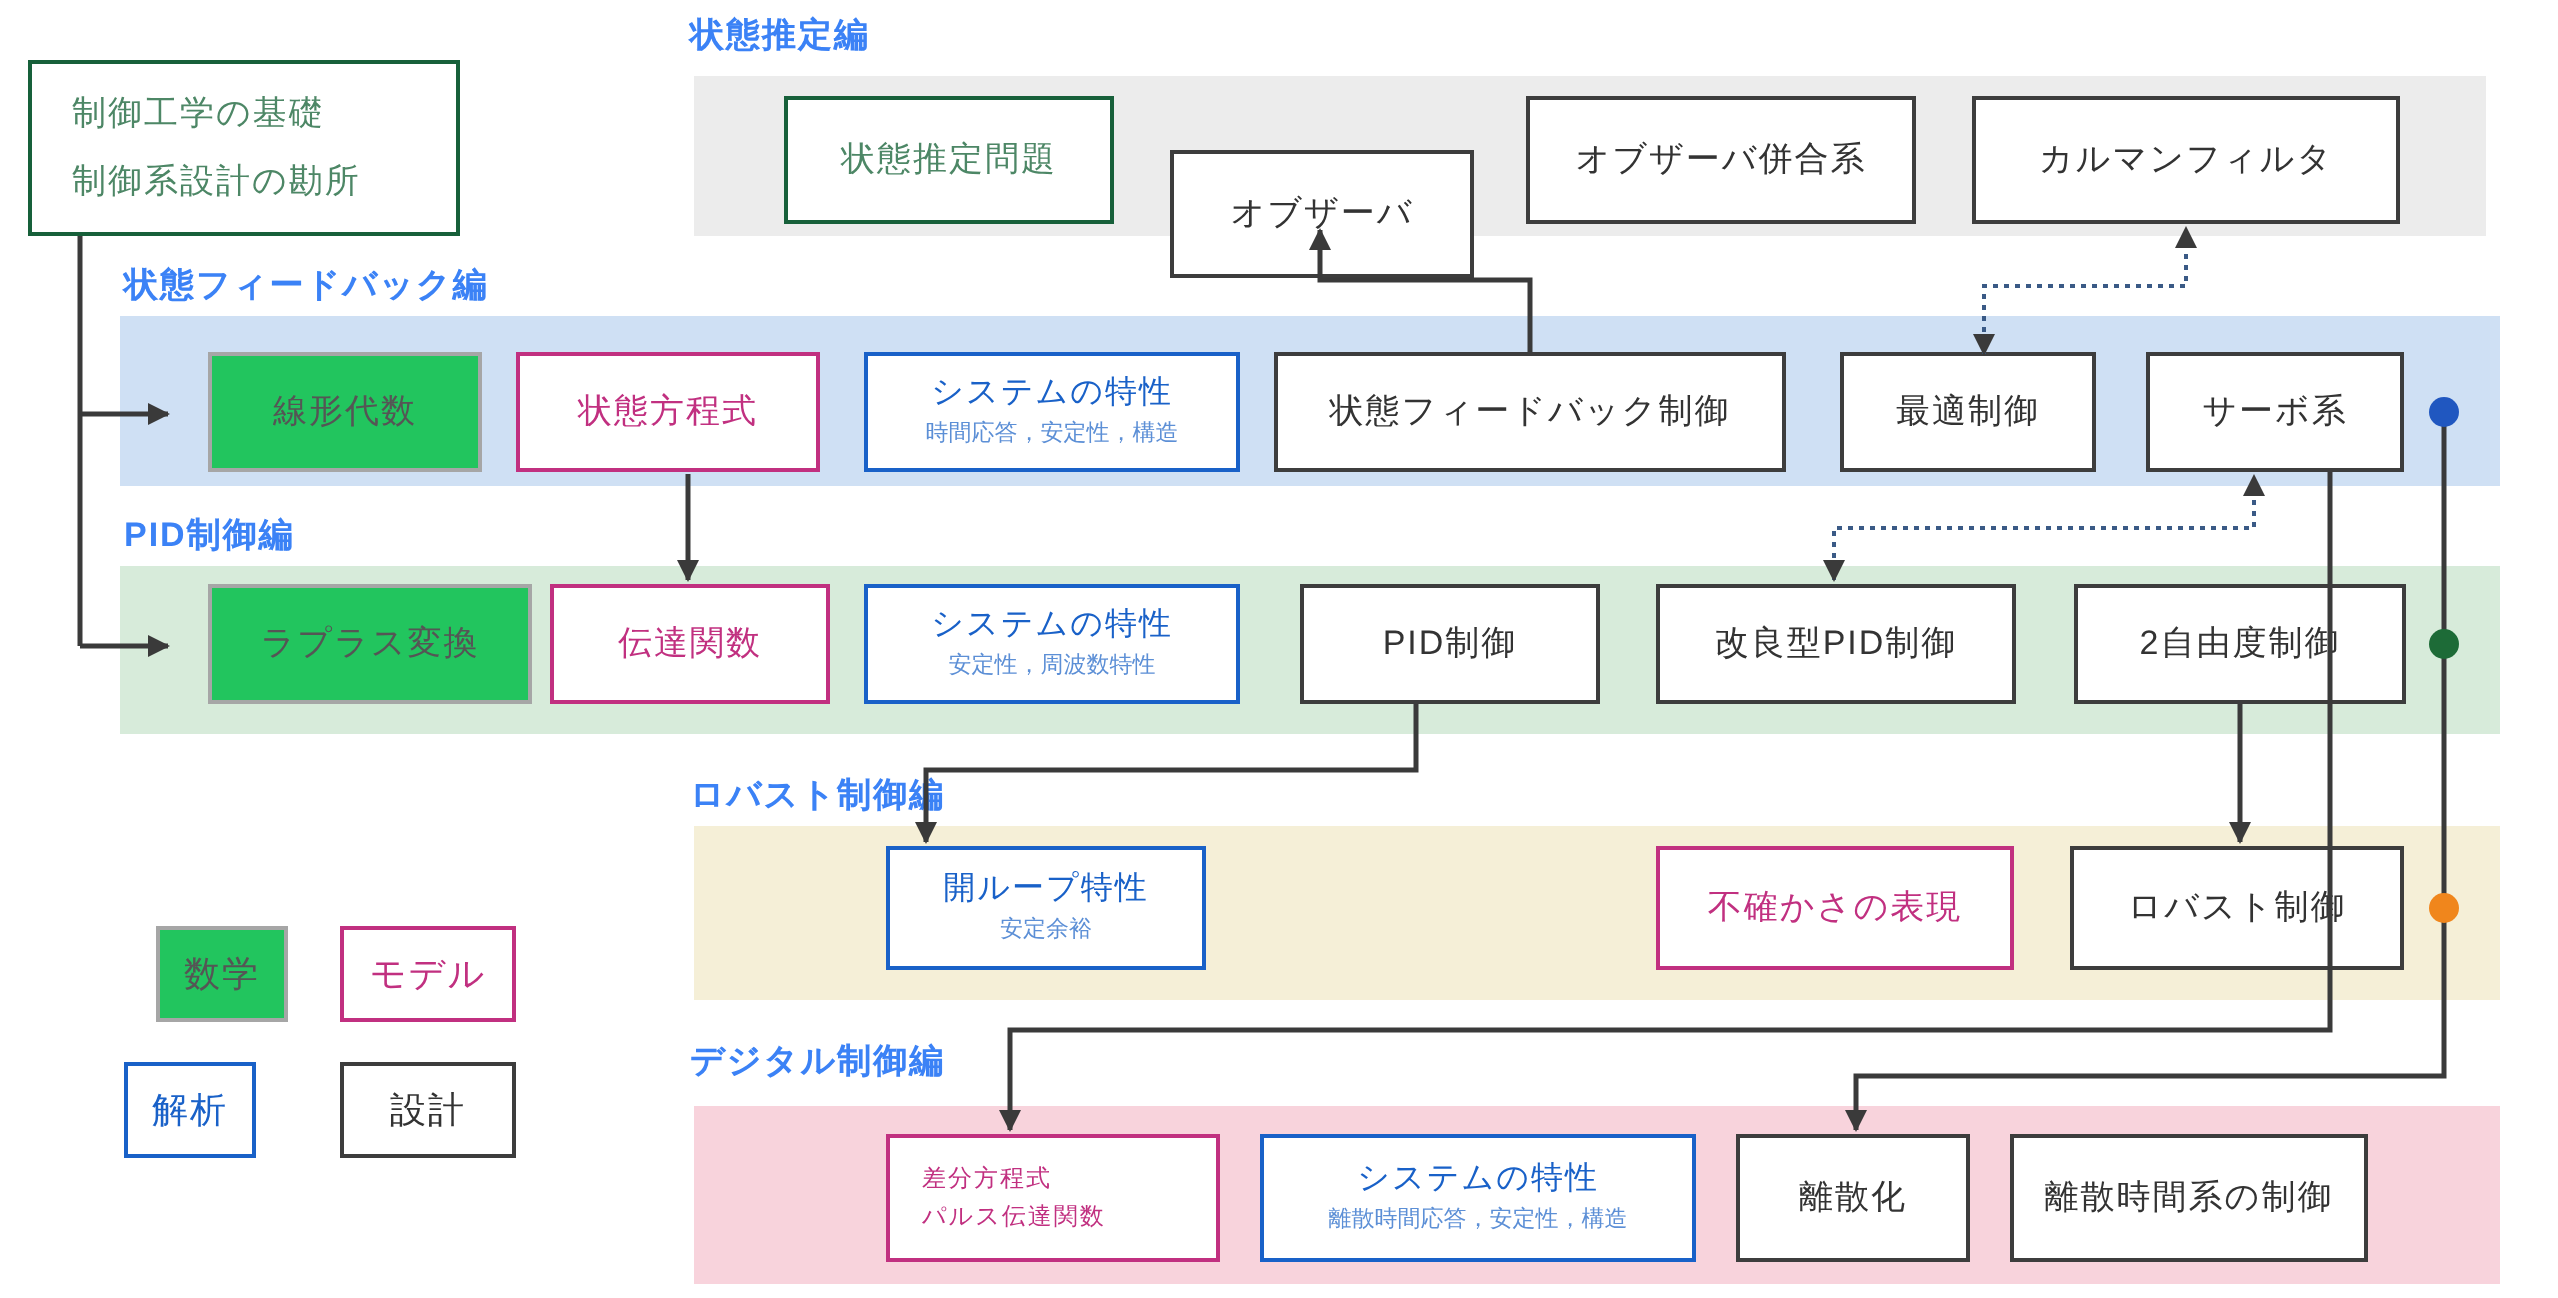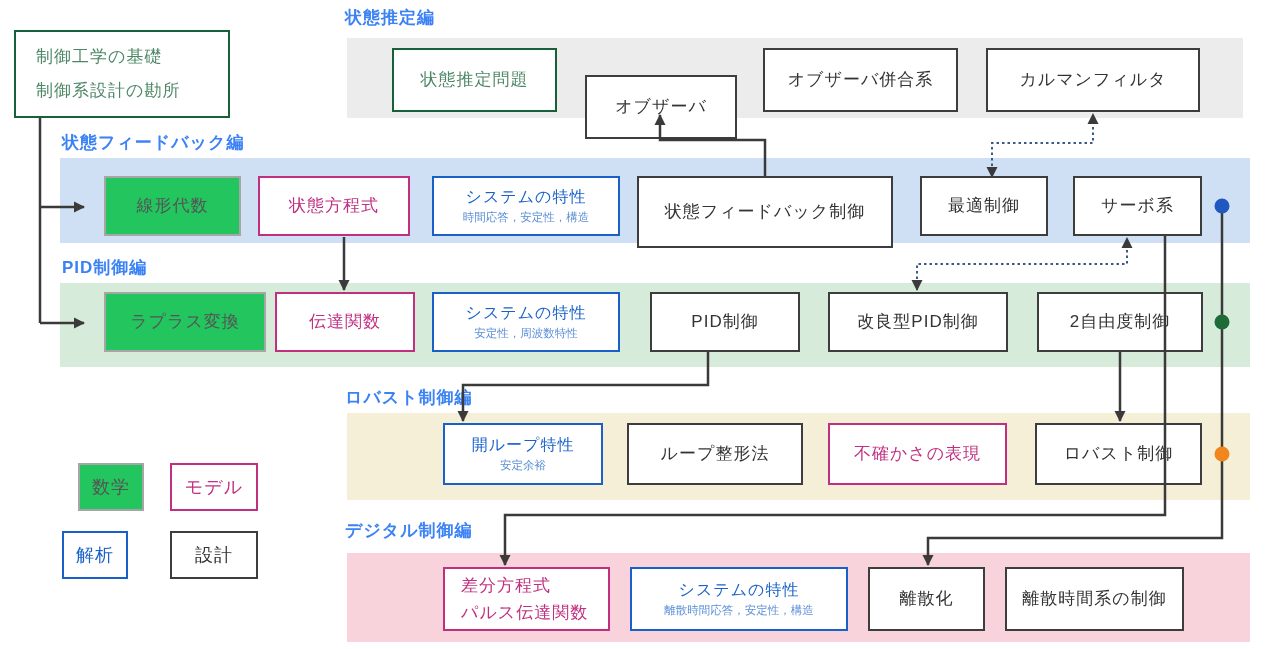--- a/index.html
+++ b/index.html
@@ -77,21 +77,21 @@
     <div class="box gray-box" style="left:88px;top:176px;width:137px;height:60px;">
         <span>線形代数</span>
       </div>
     <div class="box magenta-box" style="left:258px;top:176px;width:152px;height:60px;">
         <span>状態方程式</span>
       </div>
     <div class="box blue-box" style="left:432px;top:176px;width:188px;height:60px;">
       <span style="font-size:16px;">システムの特性</span>
       <span class="sub">時間応答，安定性，構造</span>
     </div>
-    <div class="box" style="left:637px;top:176px;width:256px;height:72px;">
+    <div class="box" style="left:637px;top:176px;width:256px;height:60px;">
         <span>状態フィードバック制御</span>
       </div>
     <div class="box" style="left:920px;top:176px;width:128px;height:60px;">
         <span>最適制御</span>
       </div>
     <div class="box" style="left:1073px;top:176px;width:129px;height:60px;">
         <span>サーボ系</span>
       </div>
 
     <div class="box gray-box" style="left:88px;top:292px;width:162px;height:60px;">
@@ -111,31 +111,28 @@
         <span>改良型PID制御</span>
       </div>
     <div class="box" style="left:1037px;top:292px;width:166px;height:60px;">
         <span>2自由度制御</span>
       </div>
 
     <div class="box blue-box" style="left:443px;top:423px;width:160px;height:62px;">
       <span style="font-size:16px;">開ループ特性</span>
       <span class="sub">安定余裕</span>
     </div>
-    <div class="box" style="left:627px;top:423px;width:176px;height:62px;">
-        <span>ループ整形法</span>
-      </div>
     <div class="box magenta-box" style="left:828px;top:423px;width:179px;height:62px;">
         <span>不確かさの表現</span>
       </div>
     <div class="box" style="left:1035px;top:423px;width:167px;height:62px;">
         <span>ロバスト制御</span>
       </div>
 
-    <div class="box magenta-box left-align" style="left:443px;top:567px;width:167px;height:64px;font-size:17px;line-height:1.6;">
+    <div class="box magenta-box left-align" style="left:443px;top:567px;width:167px;height:64px;font-size:12px;line-height:1.6;">
       <span>差分方程式</span>
       <span>パルス伝達関数</span>
     </div>
     <div class="box blue-box" style="left:630px;top:567px;width:218px;height:64px;">
       <span style="font-size:16px;">システムの特性</span>
       <span class="sub">離散時間応答，安定性，構造</span>
     </div>
     <div class="box" style="left:868px;top:567px;width:117px;height:64px;">
         <span>離散化</span>
       </div>

